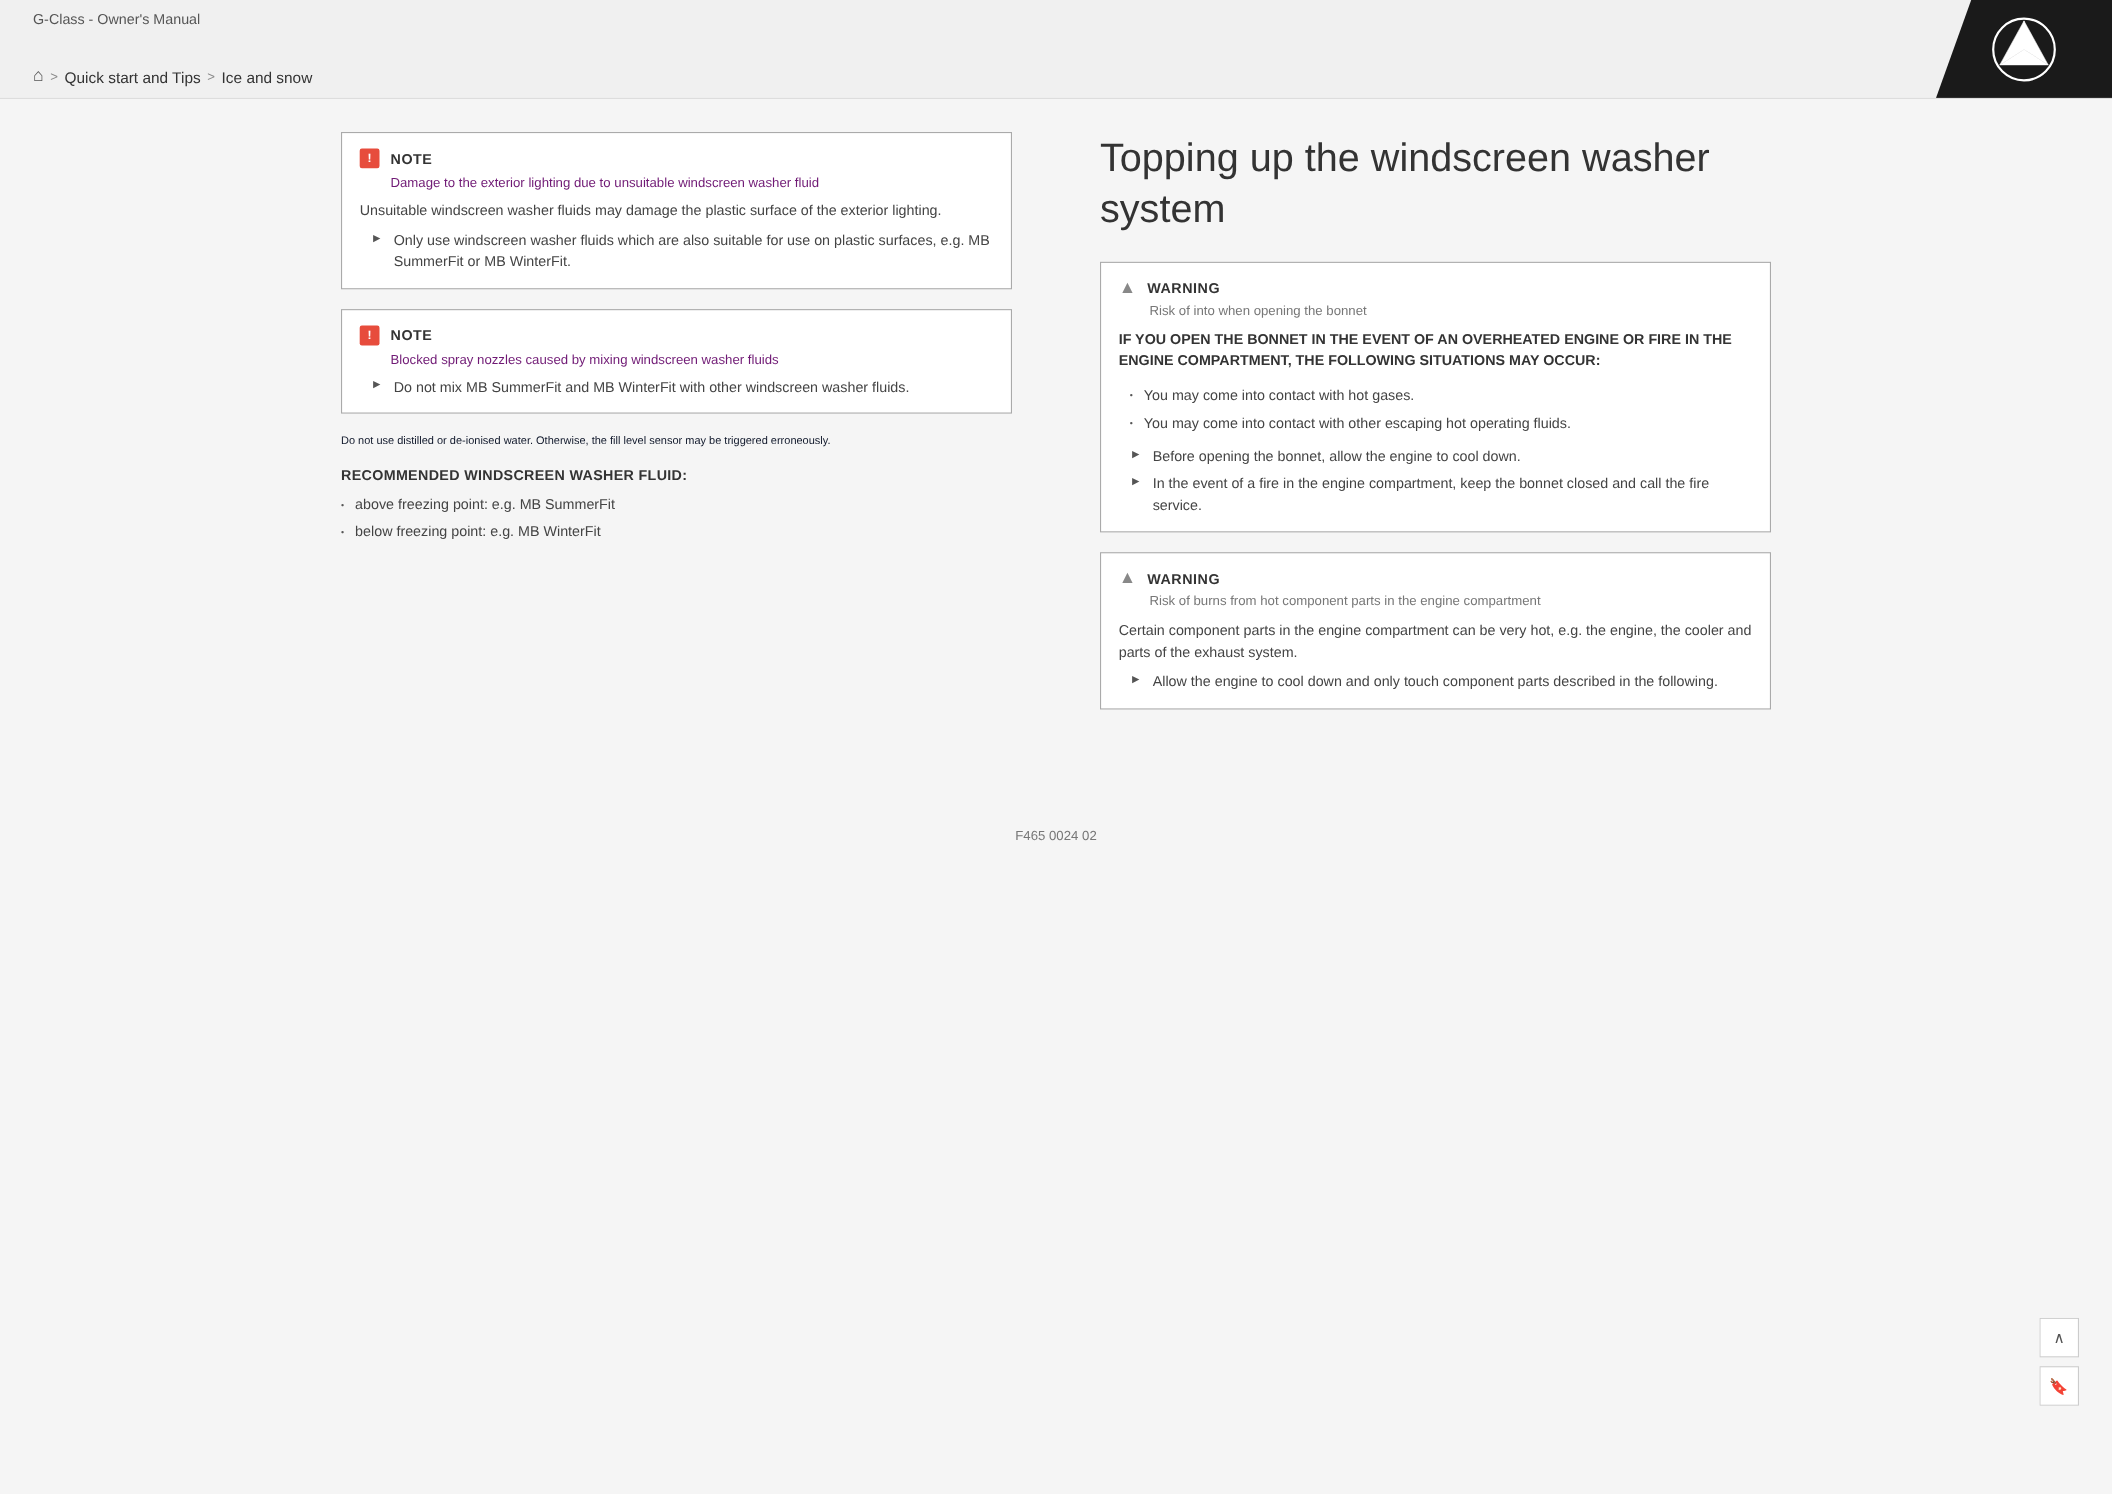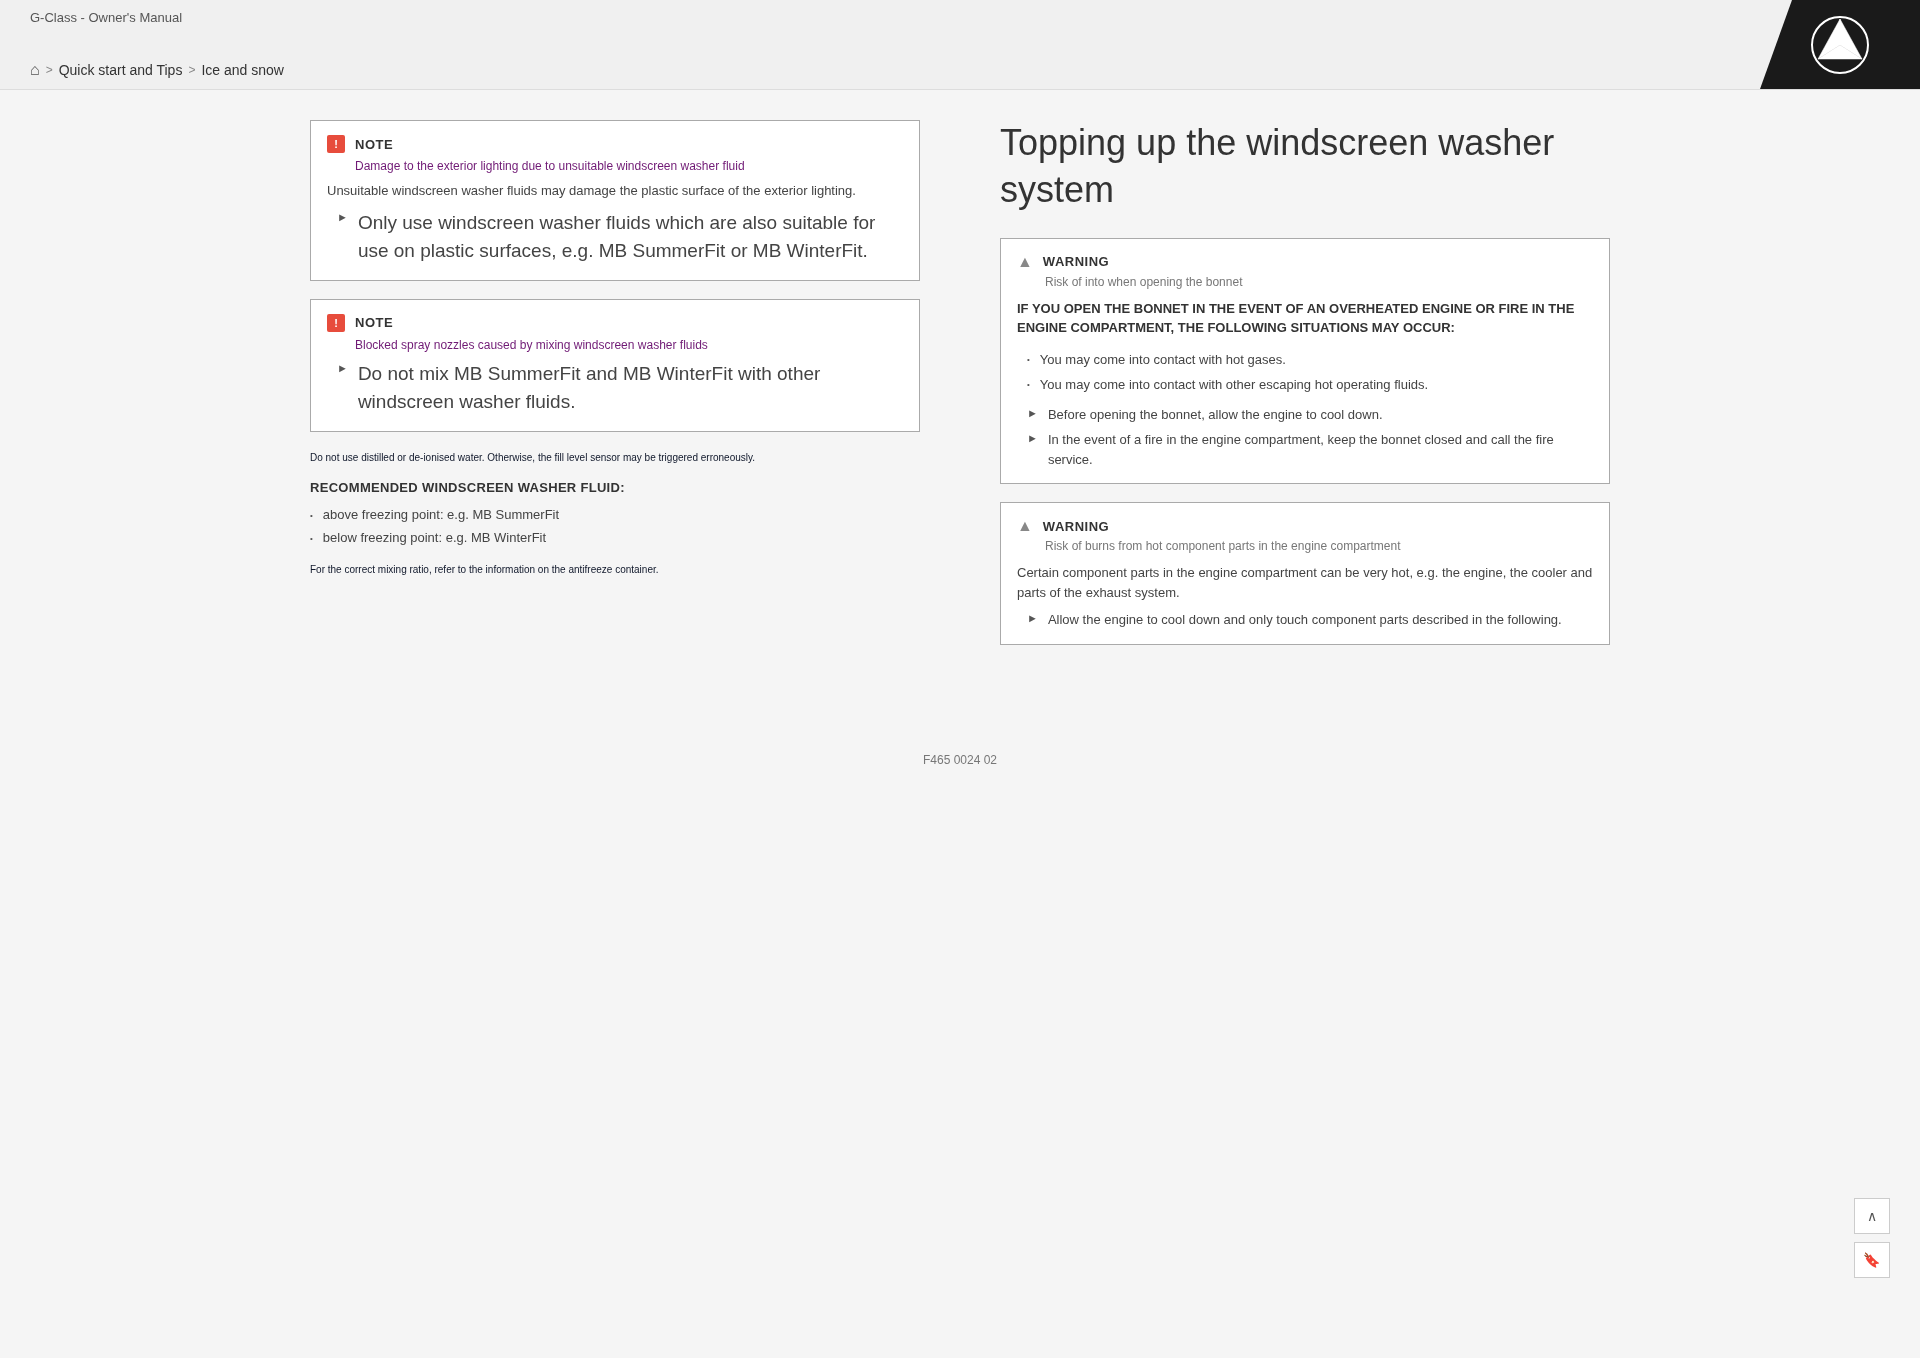--- a/index.html
+++ b/index.html
@@ -137,21 +137,21 @@
       margin-left: 10px;
       margin-top: 6px;
     }
     .note-bullet-arrow {
       color: #555;
       font-size: 11px;
       margin-top: 2px;
       flex-shrink: 0;
     }
     .note-bullet-text {
-      font-size: 19px;
+      font-size: 13px;
       color: #444;
       line-height: 1.5;
     }
 
     
     .warning-box {
       border: 1px solid #aaa;
       padding: 14px 16px;
       margin-bottom: 18px;
       background: white;
@@ -355,21 +355,20 @@
       <li>
         <span class="bullet-dot">•</span>
         <span>above freezing point: e.g. MB SummerFit</span>
       </li>
       <li>
         <span class="bullet-dot">•</span>
         <span>below freezing point: e.g. MB WinterFit</span>
       </li>
     </ul>
 
-    <div class="plain-text">For the correct mixing ratio, refer to the information on the antifreeze container.</div>
 
 
   </div>
 
   <div class="right-column">
 
     <h1 class="page-title">Topping up the windscreen washer system</h1>
 
     <div class="warning-box">
       <div class="warning-header">

